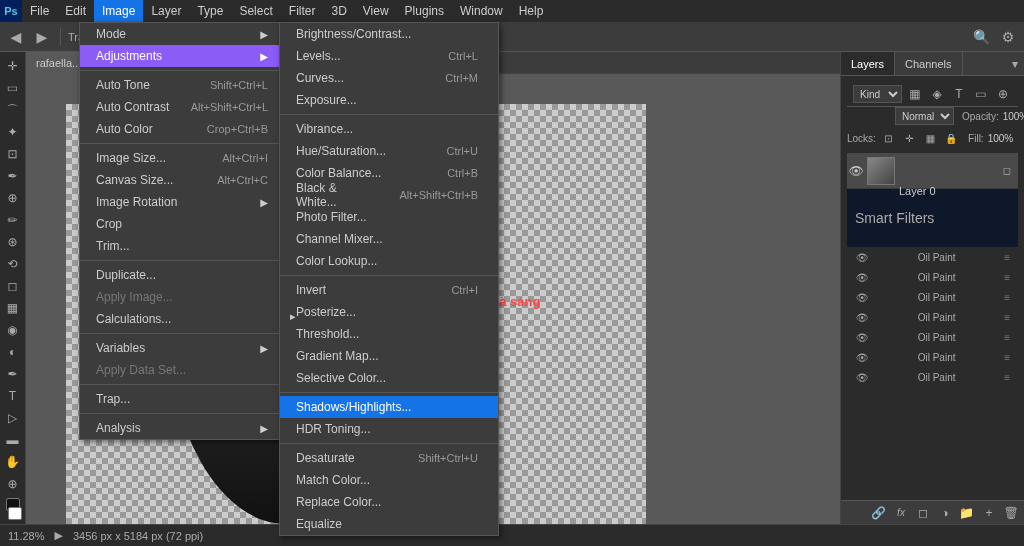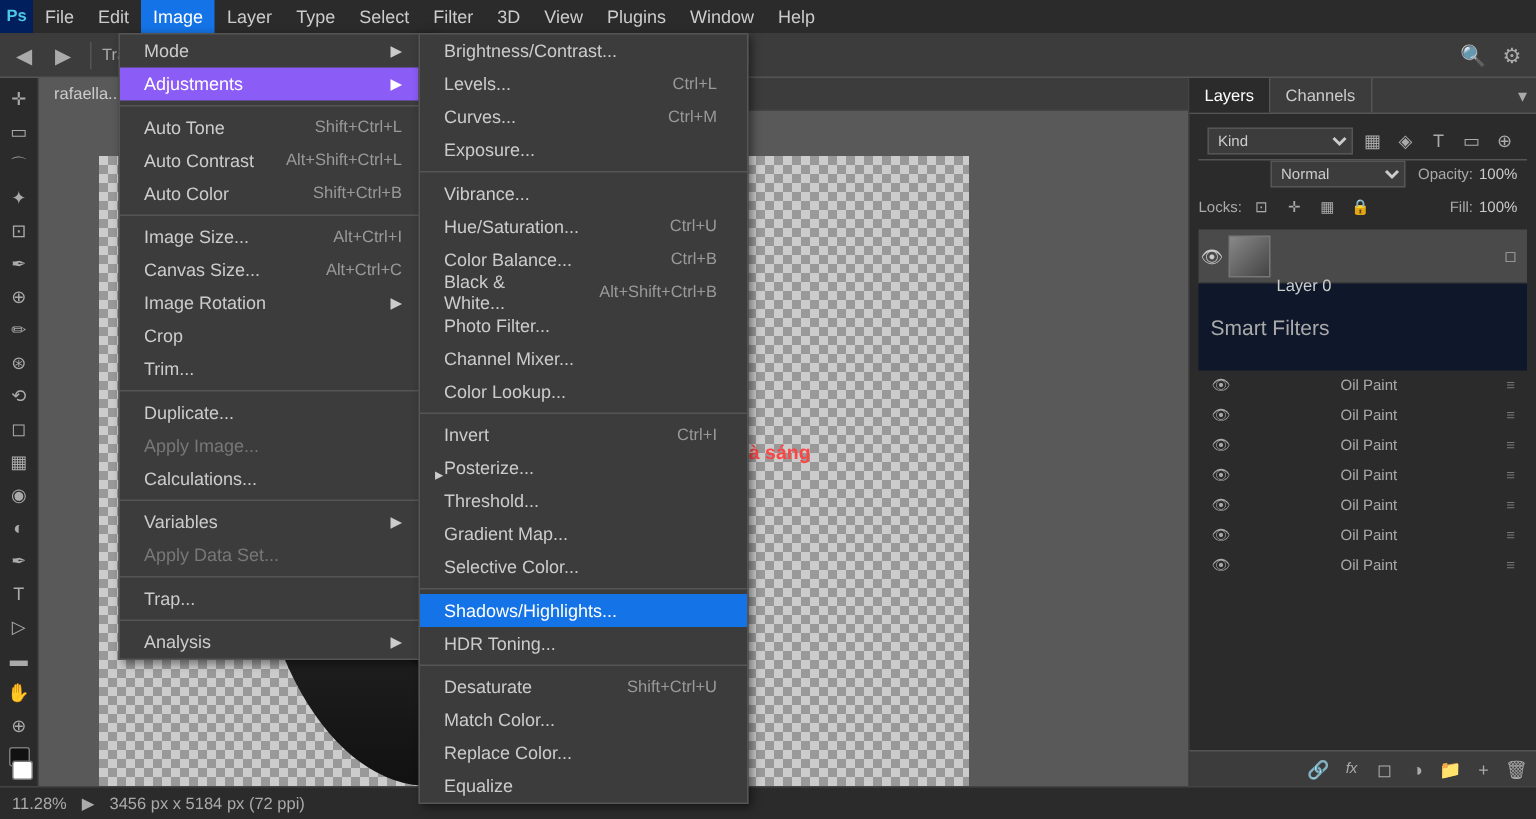--- a/index.html
+++ b/index.html
@@ -155,21 +155,21 @@
       top: 220px;
       left: 300px;
       color: #ff4444;
       font-size: 13px;
       font-weight: bold;
       white-space: nowrap;
     }
 
     
     .right-panel {
-      width: 232px;
+      width: 184px;
       background: #2b2b2b;
       border-left: 1px solid #444;
       display: flex;
       flex-direction: column;
     }
     .panel-tabs {
       display: flex;
       height: 24px;
       background: #3c3c3c;
       border-bottom: 1px solid #555;
@@ -595,21 +595,21 @@
     <div class="dropdown-item">
       <span>Auto Tone</span>
       <span class="shortcut">Shift+Ctrl+L</span>
     </div>
     <div class="dropdown-item">
       <span>Auto Contrast</span>
       <span class="shortcut">Alt+Shift+Ctrl+L</span>
     </div>
     <div class="dropdown-item">
       <span>Auto Color</span>
-      <span class="shortcut">Shift+Ctrl+B</span>
+      <span class="shortcut">Crop+Ctrl+B</span>
     </div>
     <div class="dropdown-sep"></div>
     <div class="dropdown-item">
       <span>Image Size...</span>
       <span class="shortcut">Alt+Ctrl+I</span>
     </div>
     <div class="dropdown-item">
       <span>Canvas Size...</span>
       <span class="shortcut">Alt+Ctrl+C</span>
     </div>

